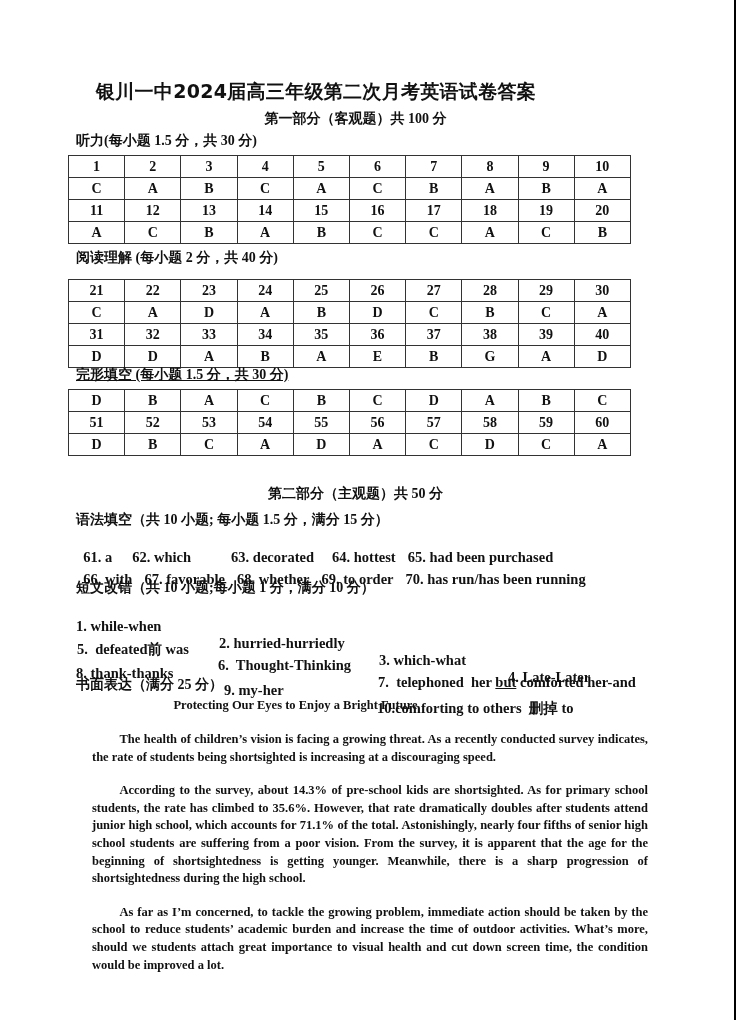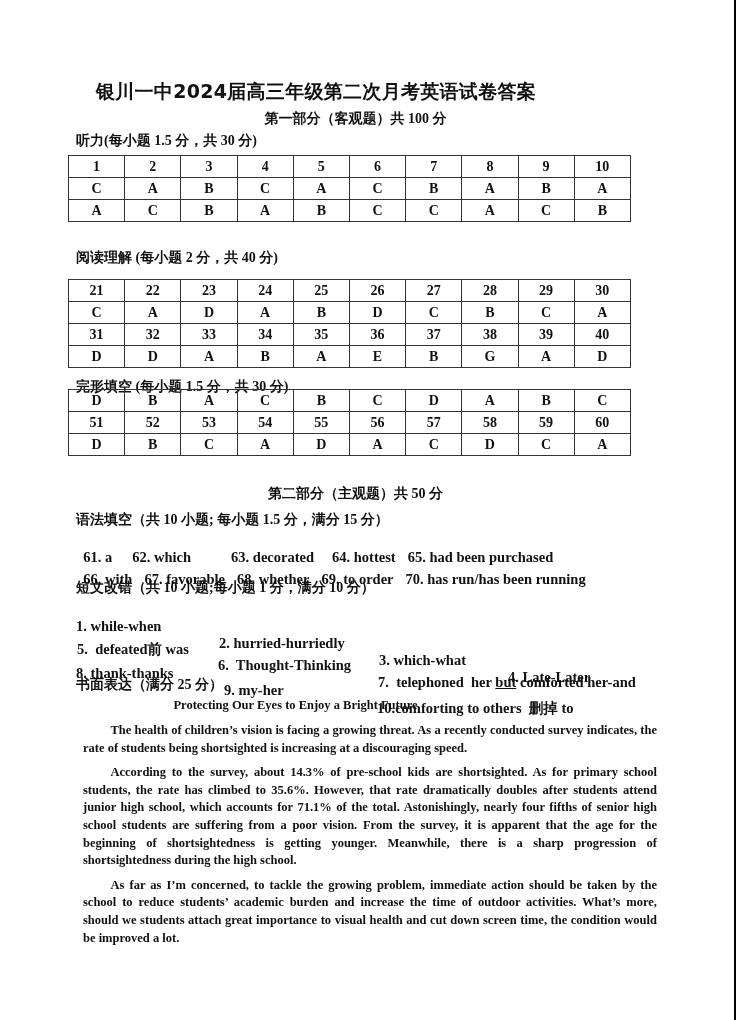--- a/index.html
+++ b/index.html
@@ -23,21 +23,21 @@
     border: 1.5px solid #333; height: 21px; padding: 0; text-align: center;
     font-family: "Liberation Serif", serif; font-weight: bold; font-size: 14px; line-height: 21px;
   }
   .line { left: 76px; font-size: 14.5px; font-weight: bold; white-space: pre; }
   .u { text-decoration: underline; }
   .essay-title { left: 0; width: 591px; text-align: center; top: 698px; font-size: 12.5px; font-weight: bold; }
   .essay {
     left: 76px; width: 588px; font-size: 12.5px; font-weight: bold; line-height: 17.6px;
     text-align: justify;
   }
-  .essay p { margin: 7px; text-indent: 2.2em; }
+  .essay p { margin: 16px; text-indent: 2.2em; }
 </style>
 </head>
 <body>
 
 <div class="edge-line"></div>
 
 <div class="abs title">银川一中2024届高三年级第二次月考英语试卷答案</div>
 <div class="abs part-heading" style="top:110px;">第一部分（客观题）共 100 分</div>
 
 <div class="abs section-label" style="top:132px;">听力(每小题 1.5 分，共 30 分)</div>
@@ -61,20 +61,32 @@
         <td>B</td>
         <td>C</td>
         <td>A</td>
         <td>C</td>
         <td>B</td>
         <td>A</td>
         <td>B</td>
         <td>A</td>
       </tr>
       <tr>
+        <td>11</td>
+        <td>12</td>
+        <td>13</td>
+        <td>14</td>
+        <td>15</td>
+        <td>16</td>
+        <td>17</td>
+        <td>18</td>
+        <td>19</td>
+        <td>20</td>
+      </tr>
+      <tr>
         <td>A</td>
         <td>C</td>
         <td>B</td>
         <td>A</td>
         <td>B</td>
         <td>C</td>
         <td>C</td>
         <td>A</td>
         <td>C</td>
         <td>B</td>
@@ -129,21 +141,21 @@
         <td>A</td>
         <td>E</td>
         <td>B</td>
         <td>G</td>
         <td>A</td>
         <td>D</td>
       </tr>
     </tbody>
 </table>
 
-<div class="abs section-label" style="top:378px;">完形填空 (每小题 1.5 分，共 30 分)</div>
+<div class="abs section-label" style="top:366px;text-decoration:underline;">完形填空 (每小题 1.5 分，共 30 分)</div>
 <table class="ans" style="top:389px;">
   <tbody id="tbl-cloze">
       <tr>
         <td>D</td>
         <td>B</td>
         <td>A</td>
         <td>C</td>
         <td>B</td>
         <td>C</td>
         <td>D</td>

